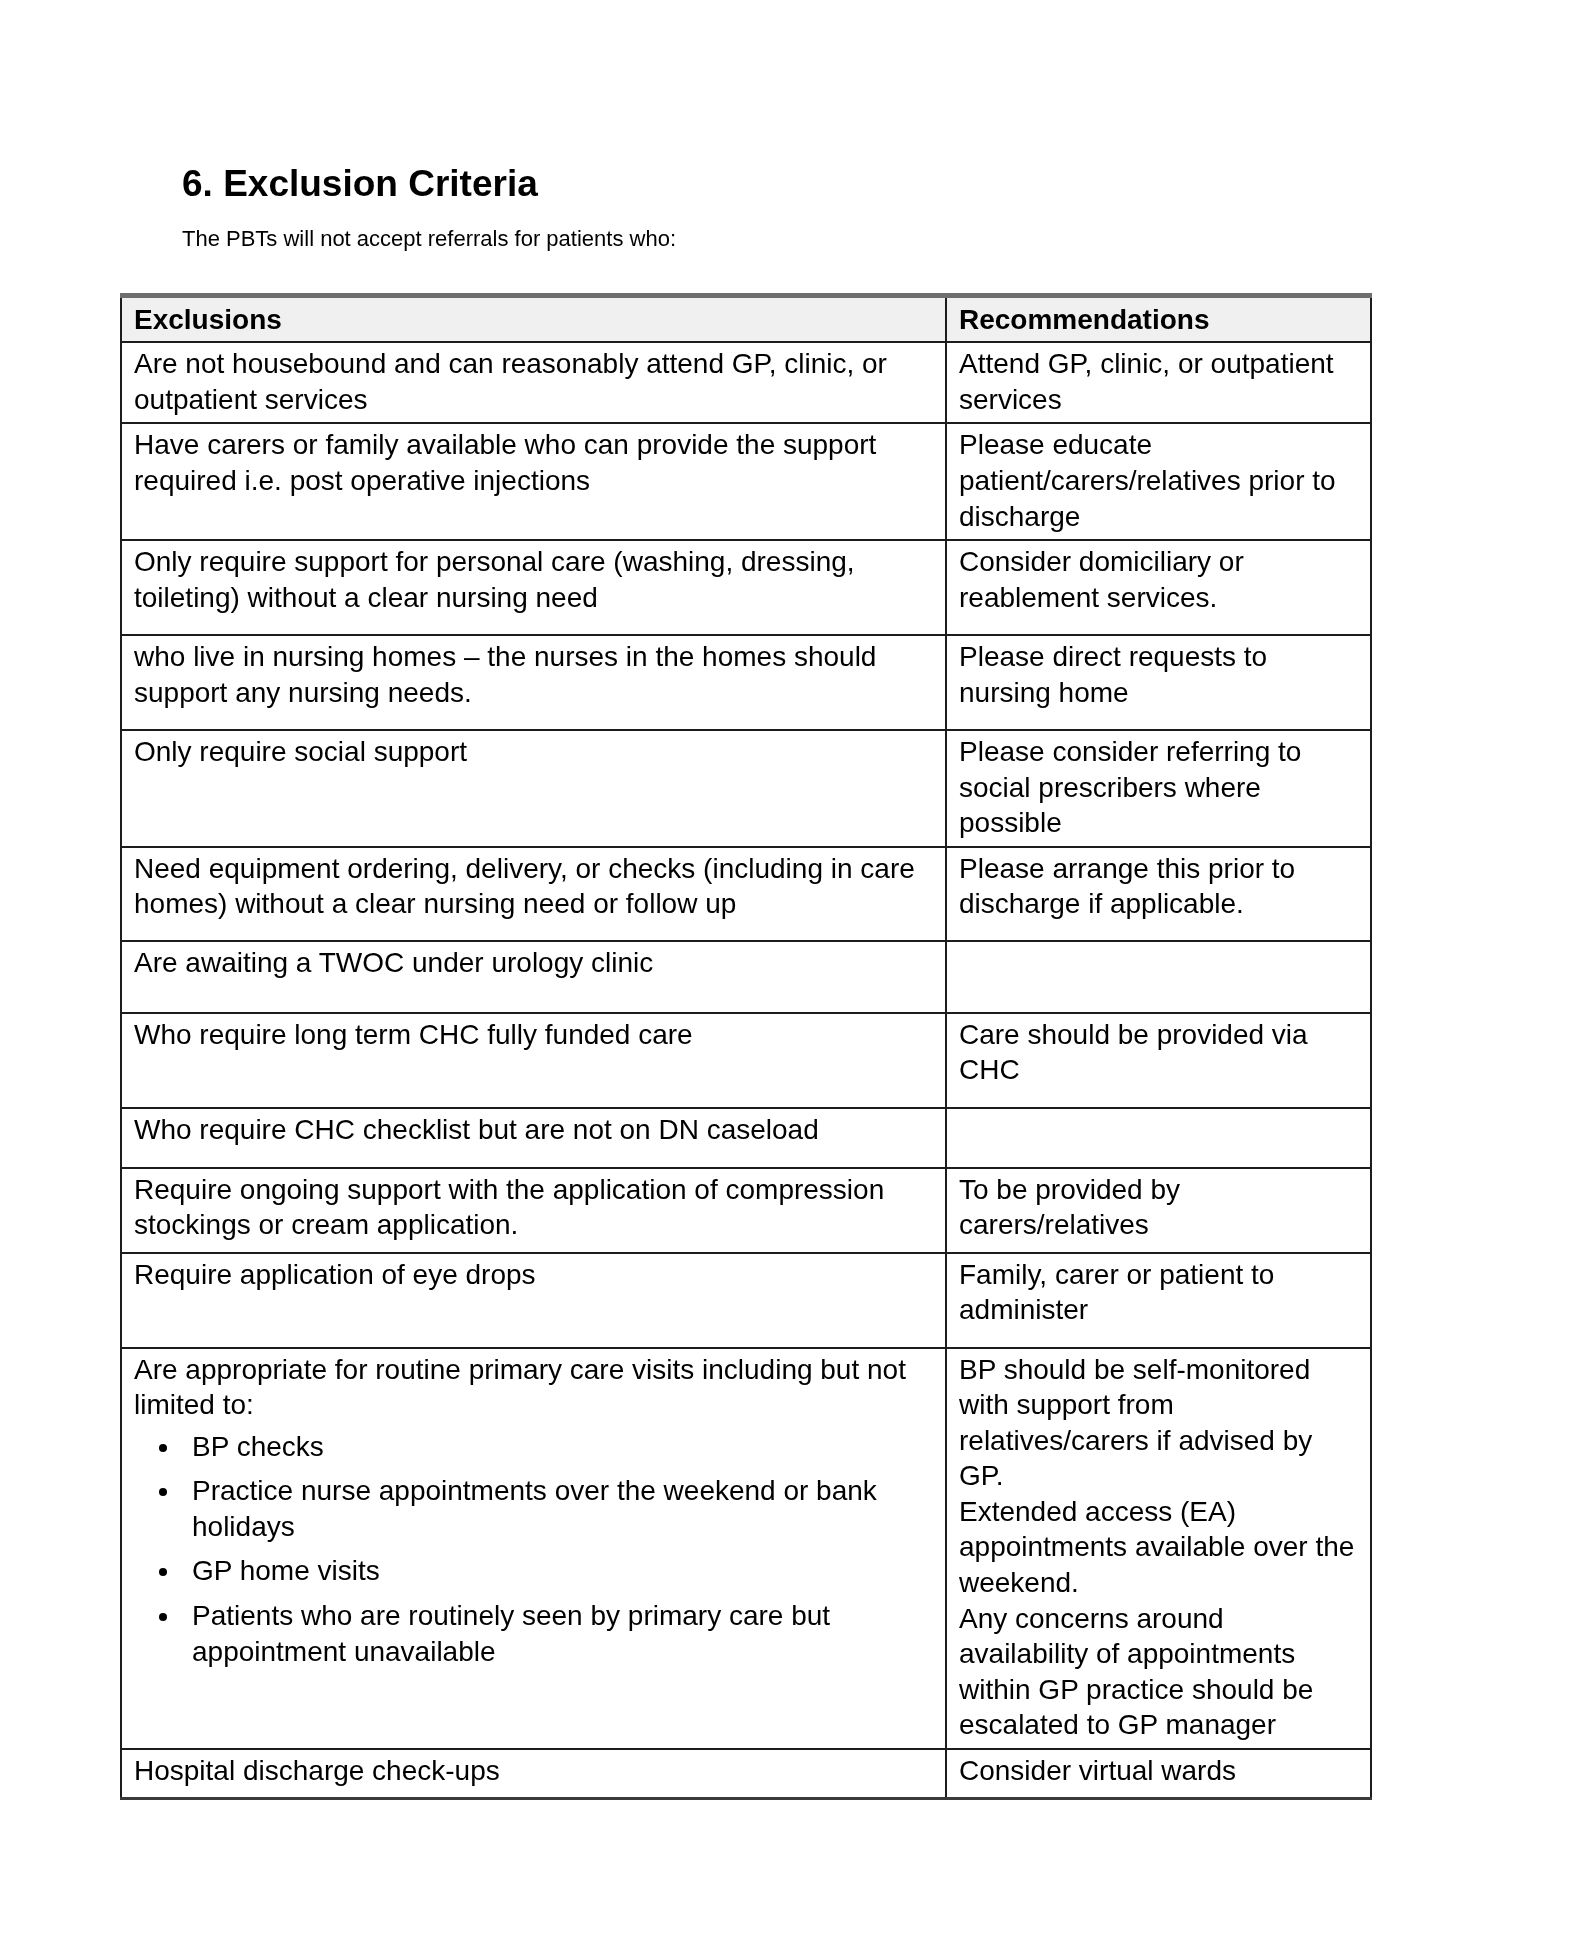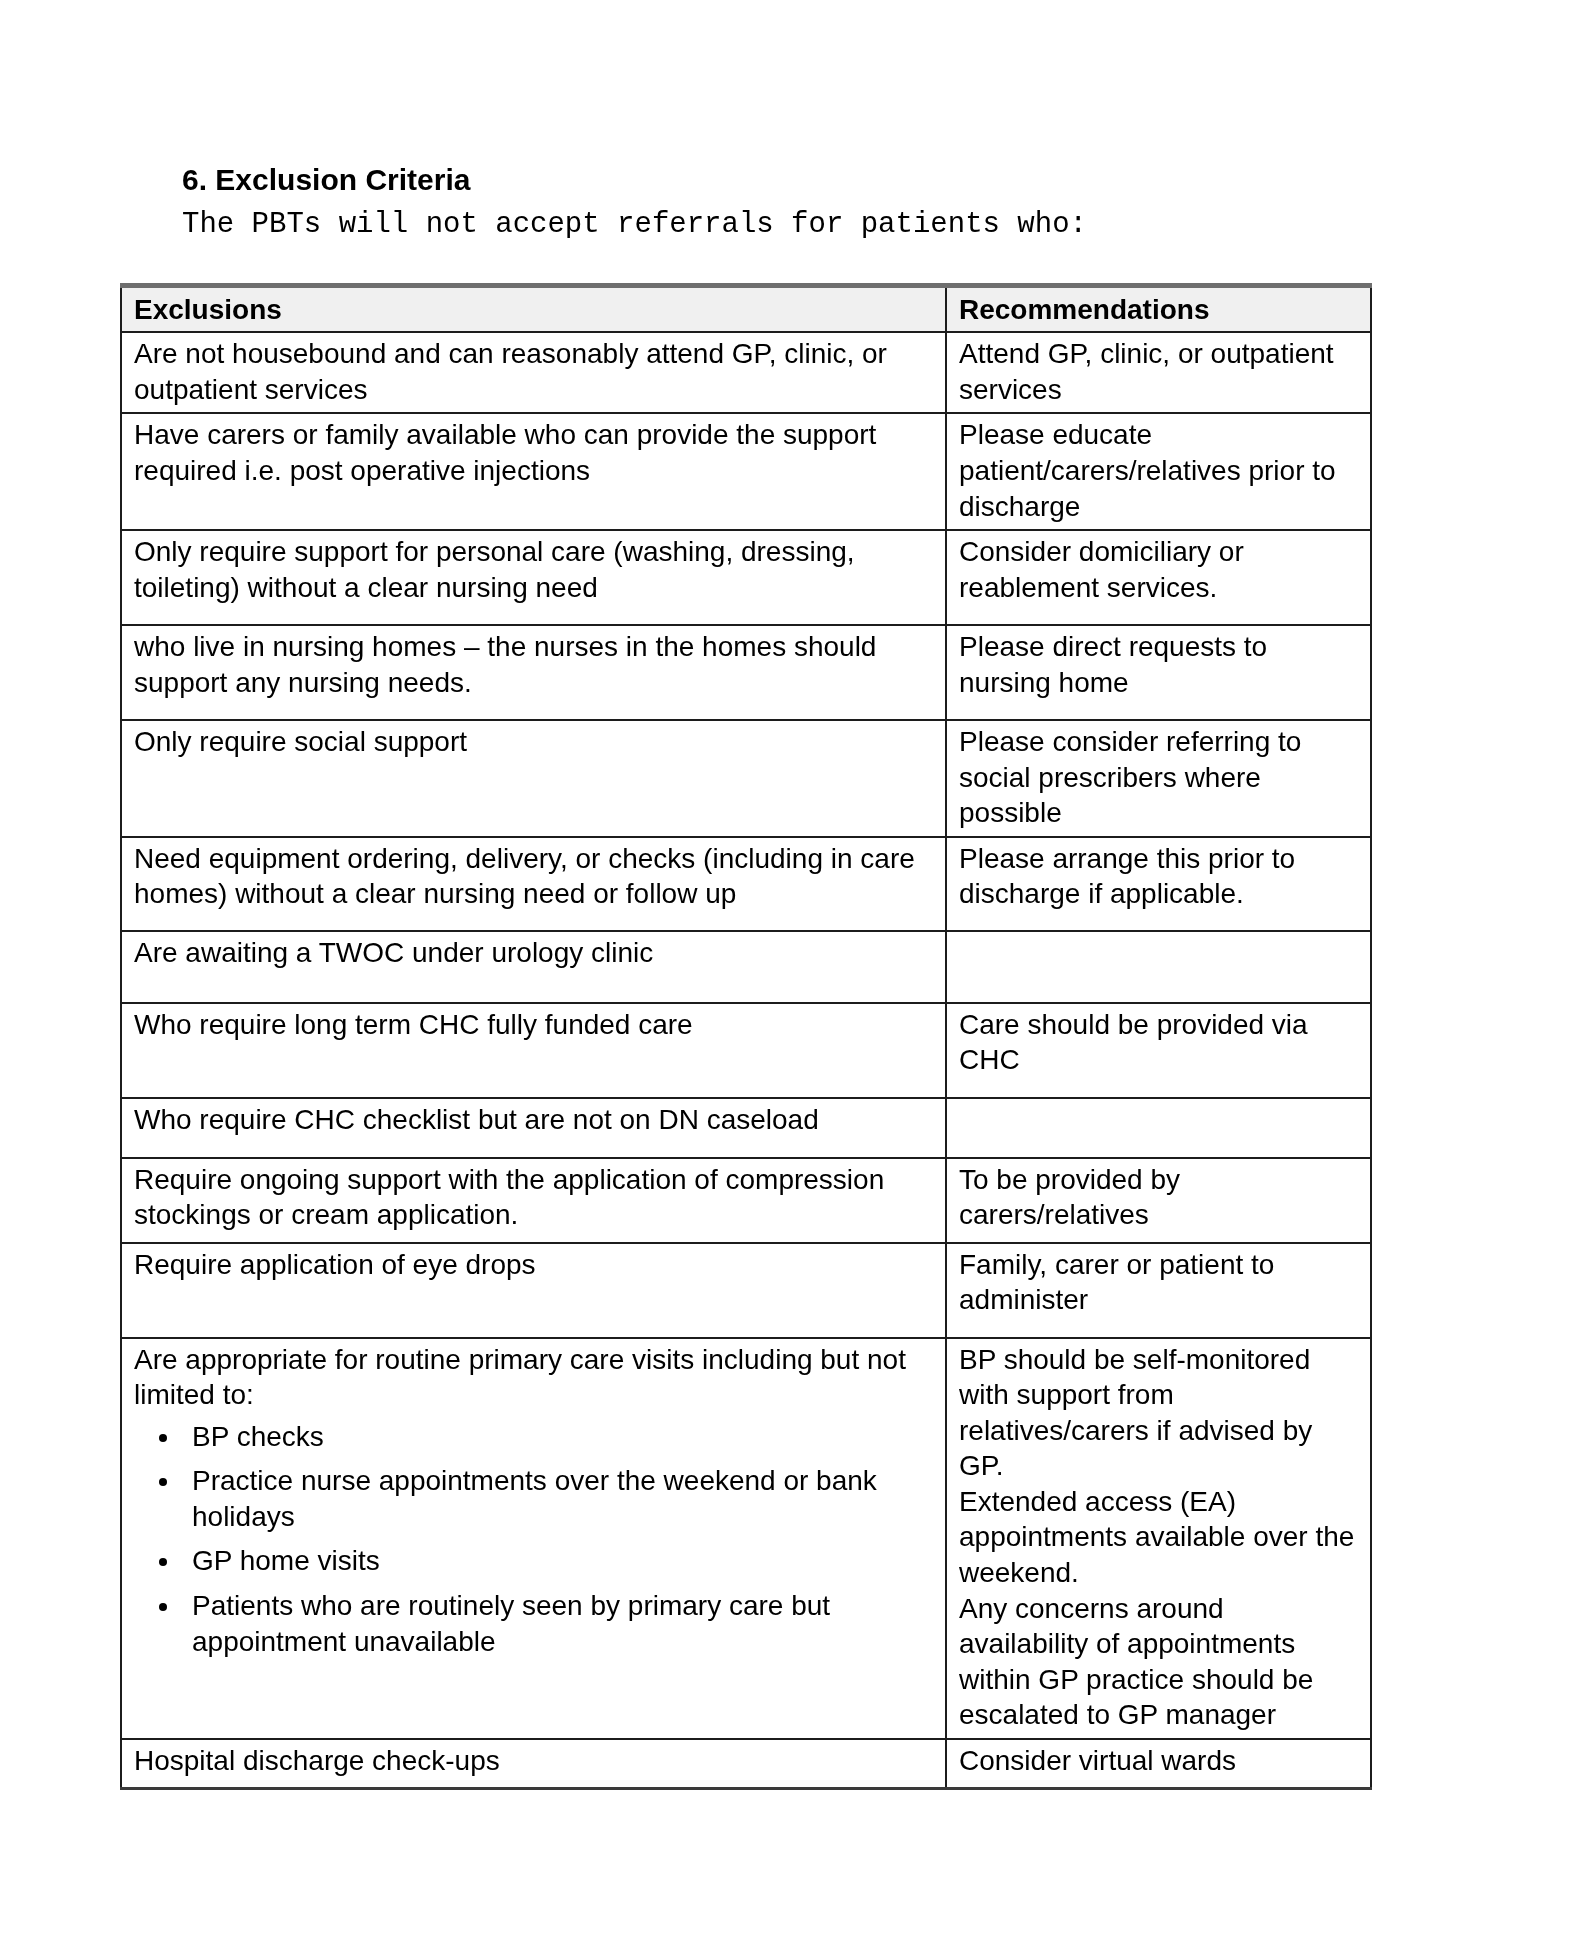--- a/index.html
+++ b/index.html
@@ -9,30 +9,29 @@
     width: 1596px;
     height: 1948px;
     overflow: hidden;
     font-family: "Liberation Sans", "DejaVu Sans", sans-serif;
     color: #000000;
   }
   .content {
     padding: 162px 0 0 120px;
   }
   .heading {
-    font-size: 30px;
+    font-size: 37px;
     font-weight: bold;
-    margin: 0 0 10px 62px;
+    margin: 0 0 20px 62px;
     line-height: 1.2;
   }
   .intro {
-    font-size: 29px;
+    font-size: 22px;
     margin: 0 0 40px 62px;
     line-height: 1.2;
-    font-family: Liberation Mono, monospace;
   }
   table.exclusions {
     width: 1252px;
     border-collapse: collapse;
     table-layout: fixed;
     border-left: 2px solid #1c1c1c;
     border-right: 2px solid #1c1c1c;
     border-bottom: 3px solid #3a3a3a;
     border-top: 5px solid #6e6e6e;
   }

